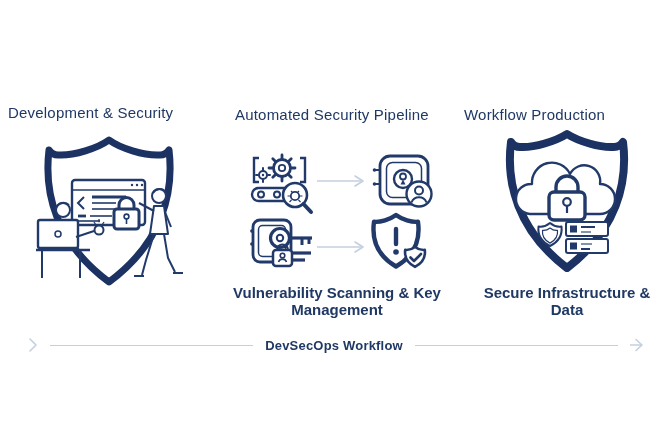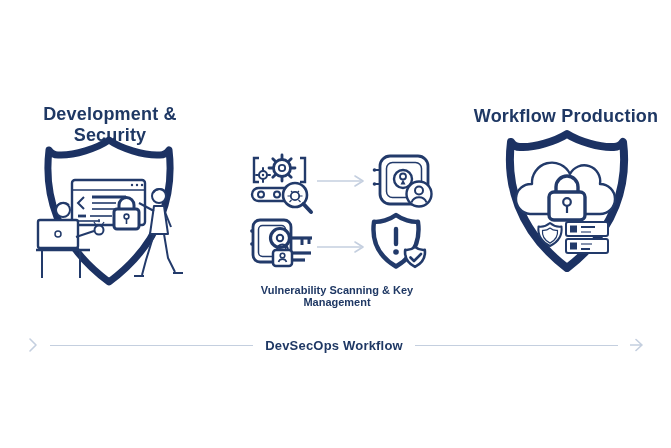--- a/index.html
+++ b/index.html
@@ -7,27 +7,27 @@
     width:671px;height:448px;
     background:#ffffff;
     font-family:"Liberation Sans", sans-serif;
     position:relative;
     overflow:hidden;
     color:var(--navy,#1f3864);
   }
   .canvas{position:absolute;inset:0;background:var(--background,#ffffff);}
   .stage-title{
     position:absolute;
-    font-size:18px;font-weight:bold;
+    font-size:15px;font-weight:normal;
     color:var(--navy,#1f3864);
-    text-align:center;letter-spacing:.2px;
+    text-align:left;letter-spacing:.2px;
   }
   .stage-caption{
     position:absolute;
-    font-size:11px;font-weight:bold;
+    font-size:15px;font-weight:bold;
     color:var(--navy,#1f3864);
     text-align:center;
   }
   .illo{position:absolute;}
   .illo svg{display:block;color:var(--outline,#223a6a);}
   .icon-box{position:absolute;}
   .icon-box svg{display:block;color:var(--outline,#223a6a);}
   .flow-arrow{position:absolute;}
   .flow-arrow svg{display:block;color:var(--arrow,#c4cfdf);}
   
@@ -99,20 +99,21 @@
         <path d="M126,77 L111,69" stroke-width="2"></path>
         <path d="M137,78 L143,93" stroke-width="2"></path>
         <path d="M126,100 L118,126 L114,141" stroke-width="2"></path>
         <path d="M136,100 L140,124 L147,138" stroke-width="2"></path>
         <line x1="106" y1="142" x2="116" y2="142" stroke-width="2"></line>
         <line x1="145" y1="139" x2="155" y2="139" stroke-width="2"></line>
       </g>
     </svg>
   </div>
 
+  <div class="stage-title" style="left:235px;top:106px;width:204px;">Automated Security Pipeline</div>
 
   <div class="icon-box" style="left:250px;top:148px;">
     <svg width="66" height="68" viewBox="0 0 66 68" fill="none" stroke="currentColor">
       <path d="M9,10 h-5 v24 h5" stroke-width="2.4"></path>
       <path d="M50,10 h5 v24 h-5" stroke-width="2.4"></path>
       <circle cx="32" cy="20" r="8.5" stroke-width="2.8"></circle>
       <circle cx="32" cy="20" r="3.2" stroke-width="1.8"></circle>
       <g stroke-width="2.8" stroke-linecap="round">
         <line x1="41" y1="20" x2="45" y2="20"></line>
           <line x1="23" y1="20" x2="19" y2="20"></line>
@@ -230,20 +231,21 @@
         <line x1="89" y1="99" x2="103" y2="99" stroke-width="2"></line>
         <line x1="89" y1="104" x2="99" y2="104" stroke-width="1.1"></line>
         <rect x="74" y="111" width="42" height="14" rx="2" stroke-width="2" fill="#ffffff"></rect>
         <rect x="78" y="114.5" width="7" height="7" fill="currentColor" stroke="none"></rect>
         <line x1="89" y1="116" x2="100" y2="116" stroke-width="1.1"></line>
         <line x1="89" y1="121" x2="98" y2="121" stroke-width="2"></line>
       </g>
     </svg>
   </div>
 
+  <div class="stage-caption" style="left:467px;top:284px;width:200px;">Secure Infrastructure &amp; Data</div>
 
   <div class="workflow-axis">
     <svg class="axis-glyph" width="10" height="16" viewBox="0 0 10 16" fill="none" stroke="currentColor">
       <path d="M2,2 L8,8 L2,14" stroke-width="1.6" stroke-linecap="round" stroke-linejoin="round"></path>
     </svg>
     <div class="axis-line"></div>
     <div class="workflow-label">DevSecOps Workflow</div>
     <div class="axis-line"></div>
     <svg class="axis-glyph" width="14" height="16" viewBox="0 0 14 16" fill="none" stroke="currentColor">
       <path d="M0,8 L11,8 M6,2.5 L12,8 L6,13.5" stroke-width="1.6" stroke-linecap="round" stroke-linejoin="round"></path>

